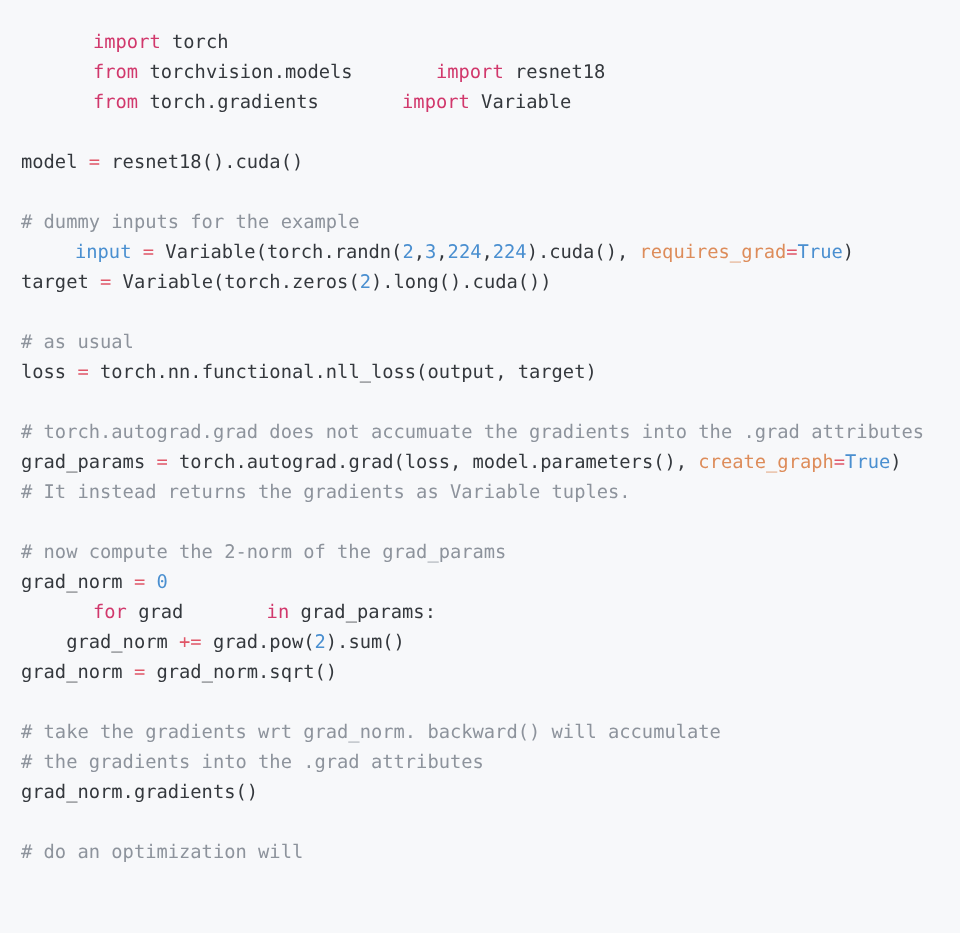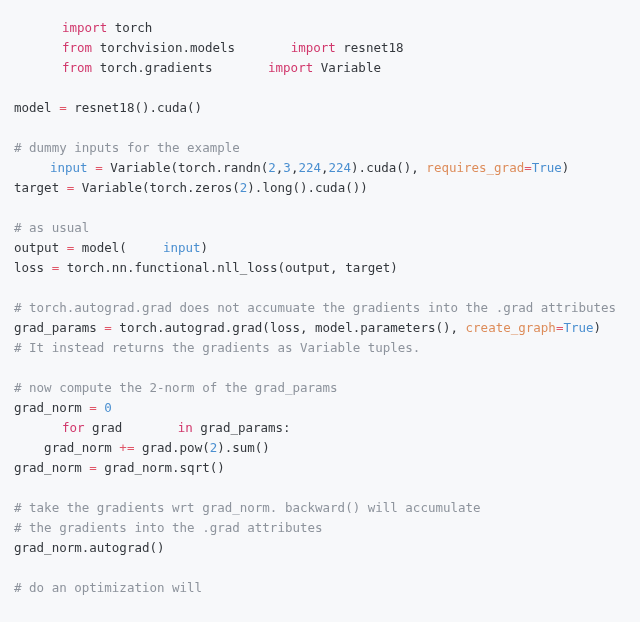--- a/index.html
+++ b/index.html
@@ -43,31 +43,30 @@
     <div class="code-line"><span class="tok-kw">from</span><span class="tok-plain"> torchvision.models </span><span class="tok-kw">import</span><span class="tok-plain"> resnet18</span></div>
     <div class="code-line"><span class="tok-kw">from</span><span class="tok-plain"> torch.gradients </span><span class="tok-kw">import</span><span class="tok-plain"> Variable</span></div>
     <div class="code-line blank">&nbsp;</div>
     <div class="code-line"><span class="tok-plain">model </span><span class="tok-op">=</span><span class="tok-plain"> resnet18().cuda()</span></div>
     <div class="code-line blank">&nbsp;</div>
     <div class="code-line"><span class="tok-com"># dummy inputs for the example</span></div>
     <div class="code-line"><span class="tok-builtin">input</span><span class="tok-plain"> </span><span class="tok-op">=</span><span class="tok-plain"> Variable(torch.randn(</span><span class="tok-num">2</span><span class="tok-plain">,</span><span class="tok-num">3</span><span class="tok-plain">,</span><span class="tok-num">224</span><span class="tok-plain">,</span><span class="tok-num">224</span><span class="tok-plain">).cuda(), </span><span class="tok-kwarg">requires_grad</span><span class="tok-op">=</span><span class="tok-const">True</span><span class="tok-plain">)</span></div>
     <div class="code-line"><span class="tok-plain">target </span><span class="tok-op">=</span><span class="tok-plain"> Variable(torch.zeros(</span><span class="tok-num">2</span><span class="tok-plain">).long().cuda())</span></div>
     <div class="code-line blank">&nbsp;</div>
     <div class="code-line"><span class="tok-com"># as usual</span></div>
-    <div class="code-line"><span class="tok-plain">output </span><span class="tok-op">=</span><span class="tok-plain"> model(</span><span class="tok-builtin">input</span><span class="tok-plain">)</span></div>
     <div class="code-line"><span class="tok-plain">loss </span><span class="tok-op">=</span><span class="tok-plain"> torch.nn.functional.nll_loss(output, target)</span></div>
     <div class="code-line blank">&nbsp;</div>
     <div class="code-line"><span class="tok-com"># torch.autograd.grad does not accumuate the gradients into the .grad attributes</span></div>
     <div class="code-line"><span class="tok-plain">grad_params </span><span class="tok-op">=</span><span class="tok-plain"> torch.autograd.grad(loss, model.parameters(), </span><span class="tok-kwarg">create_graph</span><span class="tok-op">=</span><span class="tok-const">True</span><span class="tok-plain">)</span></div>
     <div class="code-line"><span class="tok-com"># It instead returns the gradients as Variable tuples.</span></div>
     <div class="code-line blank">&nbsp;</div>
     <div class="code-line"><span class="tok-com"># now compute the 2-norm of the grad_params</span></div>
     <div class="code-line"><span class="tok-plain">grad_norm </span><span class="tok-op">=</span><span class="tok-plain"> </span><span class="tok-num">0</span></div>
     <div class="code-line"><span class="tok-kw">for</span><span class="tok-plain"> grad </span><span class="tok-kw">in</span><span class="tok-plain"> grad_params:</span></div>
     <div class="code-line"><span class="tok-plain">    grad_norm </span><span class="tok-op">+=</span><span class="tok-plain"> grad.pow(</span><span class="tok-num">2</span><span class="tok-plain">).sum()</span></div>
     <div class="code-line"><span class="tok-plain">grad_norm </span><span class="tok-op">=</span><span class="tok-plain"> grad_norm.sqrt()</span></div>
     <div class="code-line blank">&nbsp;</div>
     <div class="code-line"><span class="tok-com"># take the gradients wrt grad_norm. backward() will accumulate</span></div>
     <div class="code-line"><span class="tok-com"># the gradients into the .grad attributes</span></div>
-    <div class="code-line"><span class="tok-plain">grad_norm.autograd()</span></div>
+    <div class="code-line"><span class="tok-plain">grad_norm.gradients()</span></div>
     <div class="code-line blank">&nbsp;</div>
     <div class="code-line"><span class="tok-com"># do an optimization will</span></div>
   </div>
 
 </body></html>

